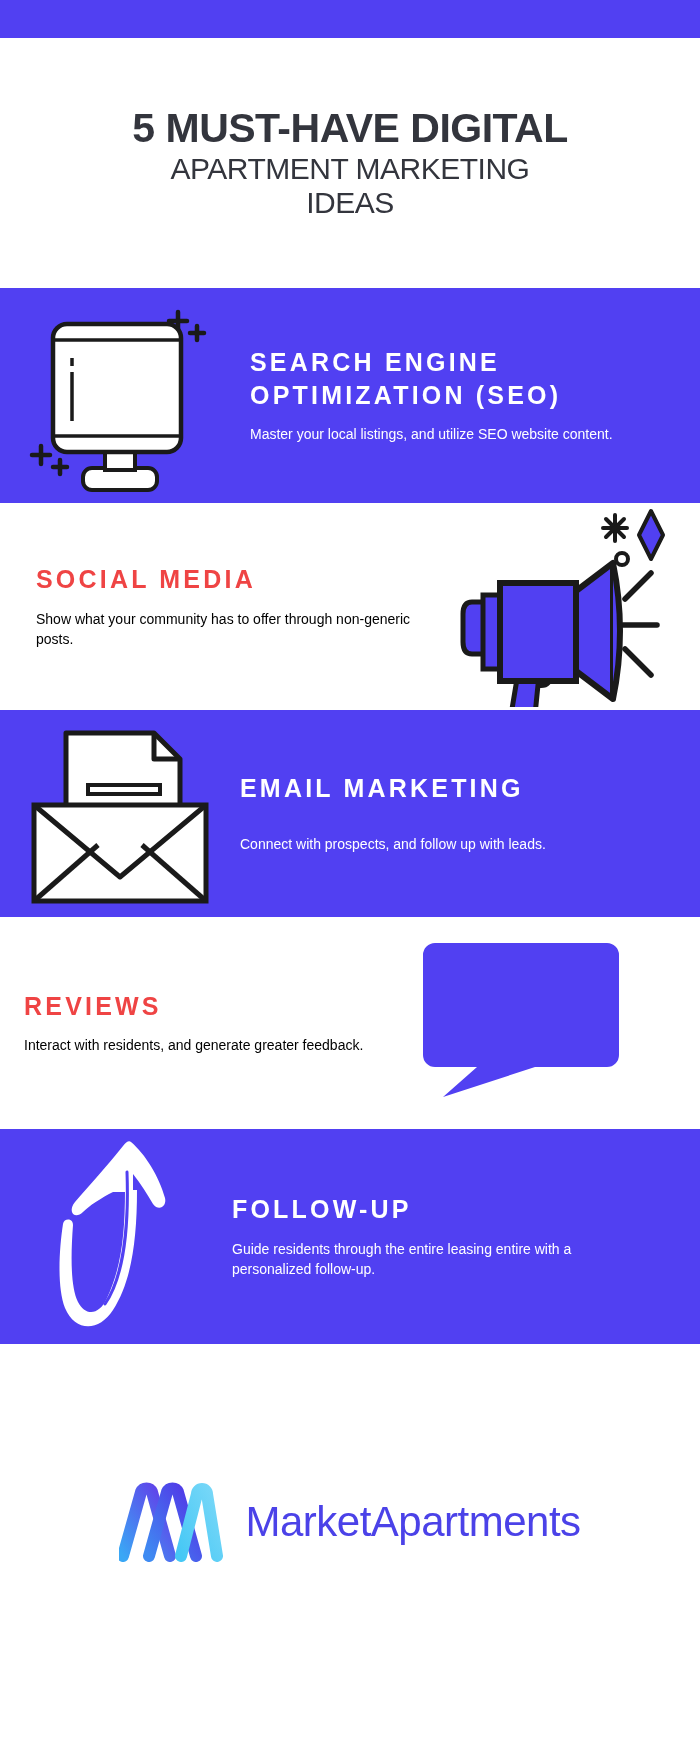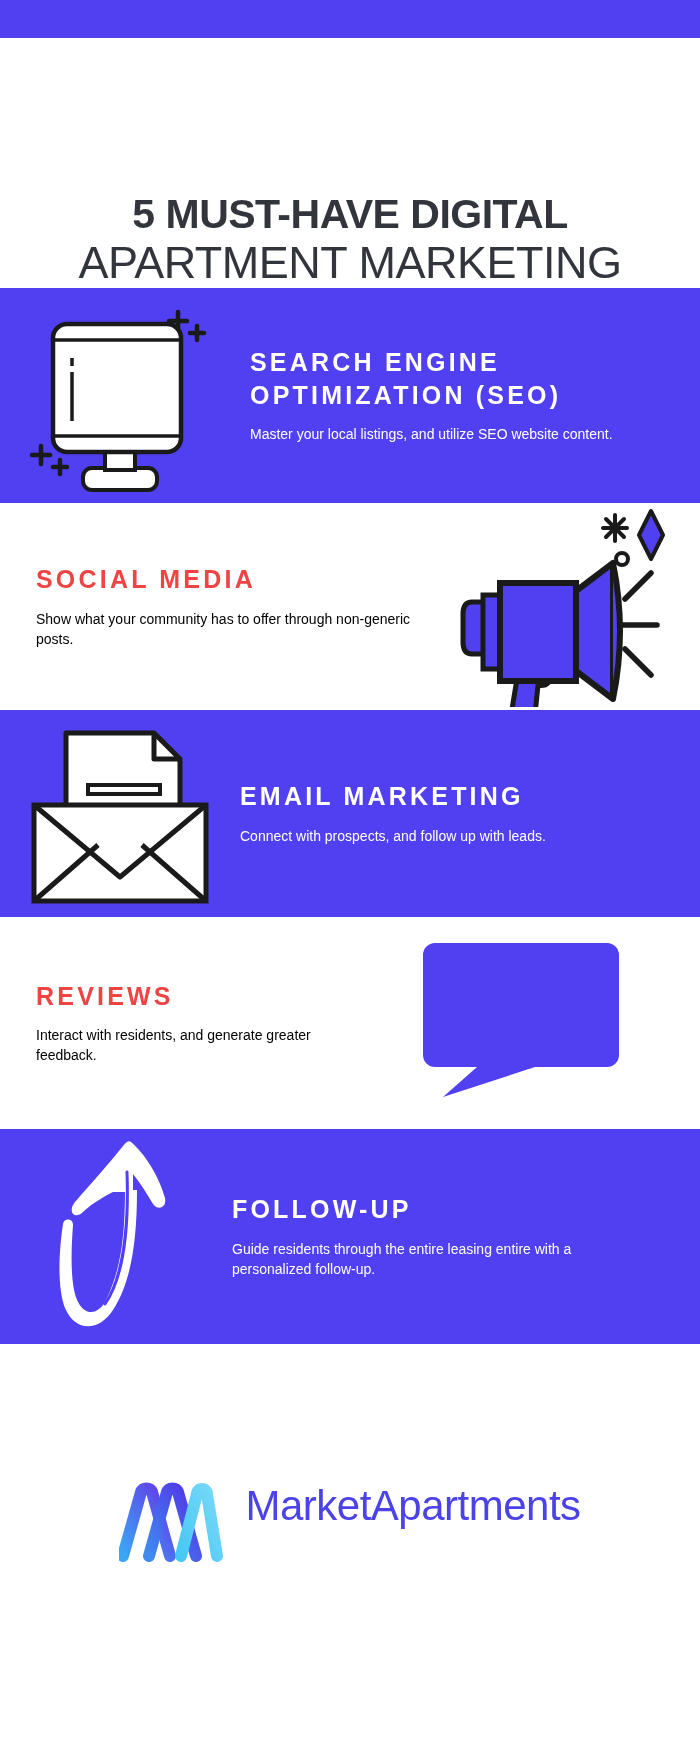--- a/index.html
+++ b/index.html
@@ -28,35 +28,35 @@
   }
 
   
   .title-block {
     position: absolute;
     left: 0; top: 38px;
     width: 700px; height: 250px;
     display: flex;
     flex-direction: column;
     align-items: center;
-    justify-content: flex-end;
+    justify-content: center;
     padding: 0 20px;
   }
   .title-line {
     color: #33353d;
     text-align: center;
     line-height: 1.12;
     letter-spacing: -0.5px;
   }
   .title-line.l1 {
     font-size: 41px;
     font-weight: bold;
   }
   .title-line.l2, .title-line.l3 {
-    font-size: 45px;
+    font-size: 30px;
     font-weight: normal;
   }
 
   
   .section {
     position: absolute;
     left: 0;
     width: 700px;
     display: flex;
     align-items: center;
@@ -108,20 +108,21 @@
     position: absolute;
     left: 0; top: 1344px;
     width: 700px; height: 406px;
     background: #ffffff;
     display: flex;
     align-items: center;
     justify-content: center;
   }
   .logo-row {
     display: flex;
+    align-items: center;
     gap: 22px;
     margin-top: -50px;
   }
   .logo-word {
     font-size: 42px;
     color: #4b42e8;
     letter-spacing: -0.5px;
     font-weight: normal;
   }
 
@@ -130,20 +131,21 @@
 </head>
 <body>
 
 <div class="page">
 
   <div class="topbar"></div>
 
   <div class="title-block">
     <div class="title-line l1">5 MUST-HAVE DIGITAL</div>
     <div class="title-line l2">APARTMENT MARKETING</div>
+    <div class="title-line l3">IDEAS</div>
   </div>
 
   <div class="section purple" id="sec-seo">
     <div class="sec-art" style="width:250px;height:215px;">
       <svg width="220" height="200" viewBox="0 0 220 200">
 
         <g stroke="#1a1a1a" stroke-width="4.5" stroke-linecap="round">
           <line x1="163" y1="16" x2="163" y2="34"></line>
           <line x1="154" y1="25" x2="172" y2="25"></line>
           <line x1="182" y1="30" x2="182" y2="44"></line>
@@ -232,29 +234,29 @@
         <rect x="68" y="90" width="72" height="9" fill="#ffffff" stroke="#1a1a1a" stroke-width="4"></rect>
         <rect x="68" y="114" width="72" height="9" fill="#ffffff" stroke="#1a1a1a" stroke-width="4"></rect>
 
         <rect x="14" y="86" width="172" height="96" fill="#ffffff" stroke="#1a1a1a" stroke-width="5"></rect>
 
         <path d="M14 86 L100 158 L186 86" fill="none" stroke="#1a1a1a" stroke-width="5" stroke-linejoin="round"></path>
         <path d="M14 182 L78 126" fill="none" stroke="#1a1a1a" stroke-width="5"></path>
         <path d="M186 182 L122 126" fill="none" stroke="#1a1a1a" stroke-width="5"></path>
       </svg>
     </div>
-    <div class="sec-text" style="padding-right:17px;">
+    <div class="sec-text" style="padding-right:17px;gap:8px;">
       <div class="sec-heading on-purple">EMAIL MARKETING</div>
       <div class="gap-sm"></div>
       <div class="sec-body on-purple">Connect with prospects, and follow up with leads.</div>
     </div>
   </div>
 
   <div class="section white" id="sec-reviews">
-    <div class="sec-text" style="padding-left:36px;padding-right:10px;">
+    <div class="sec-text" style="padding-left:24px;padding-right:10px;">
       <div class="sec-heading on-white">REVIEWS</div>
       <div class="gap-sm"></div>
       <div class="sec-body on-white">Interact with residents, and generate greater feedback.</div>
     </div>
     <div class="sec-art" style="width:320px;height:212px;align-items:flex-start;">
       <svg width="200" height="180" viewBox="0 0 200 180" style="margin-top:12px;margin-right:38px;">
         <path d="M14 14 h172 a12 12 0 0 1 12 12 v100 a12 12 0 0 1 -12 12 h-72 L22 168 L56 138 H14 a12 12 0 0 1 -12 -12 V26 a12 12 0 0 1 12 -12 Z" fill="#5140f2"></path>
       </svg>
     </div>
   </div>

